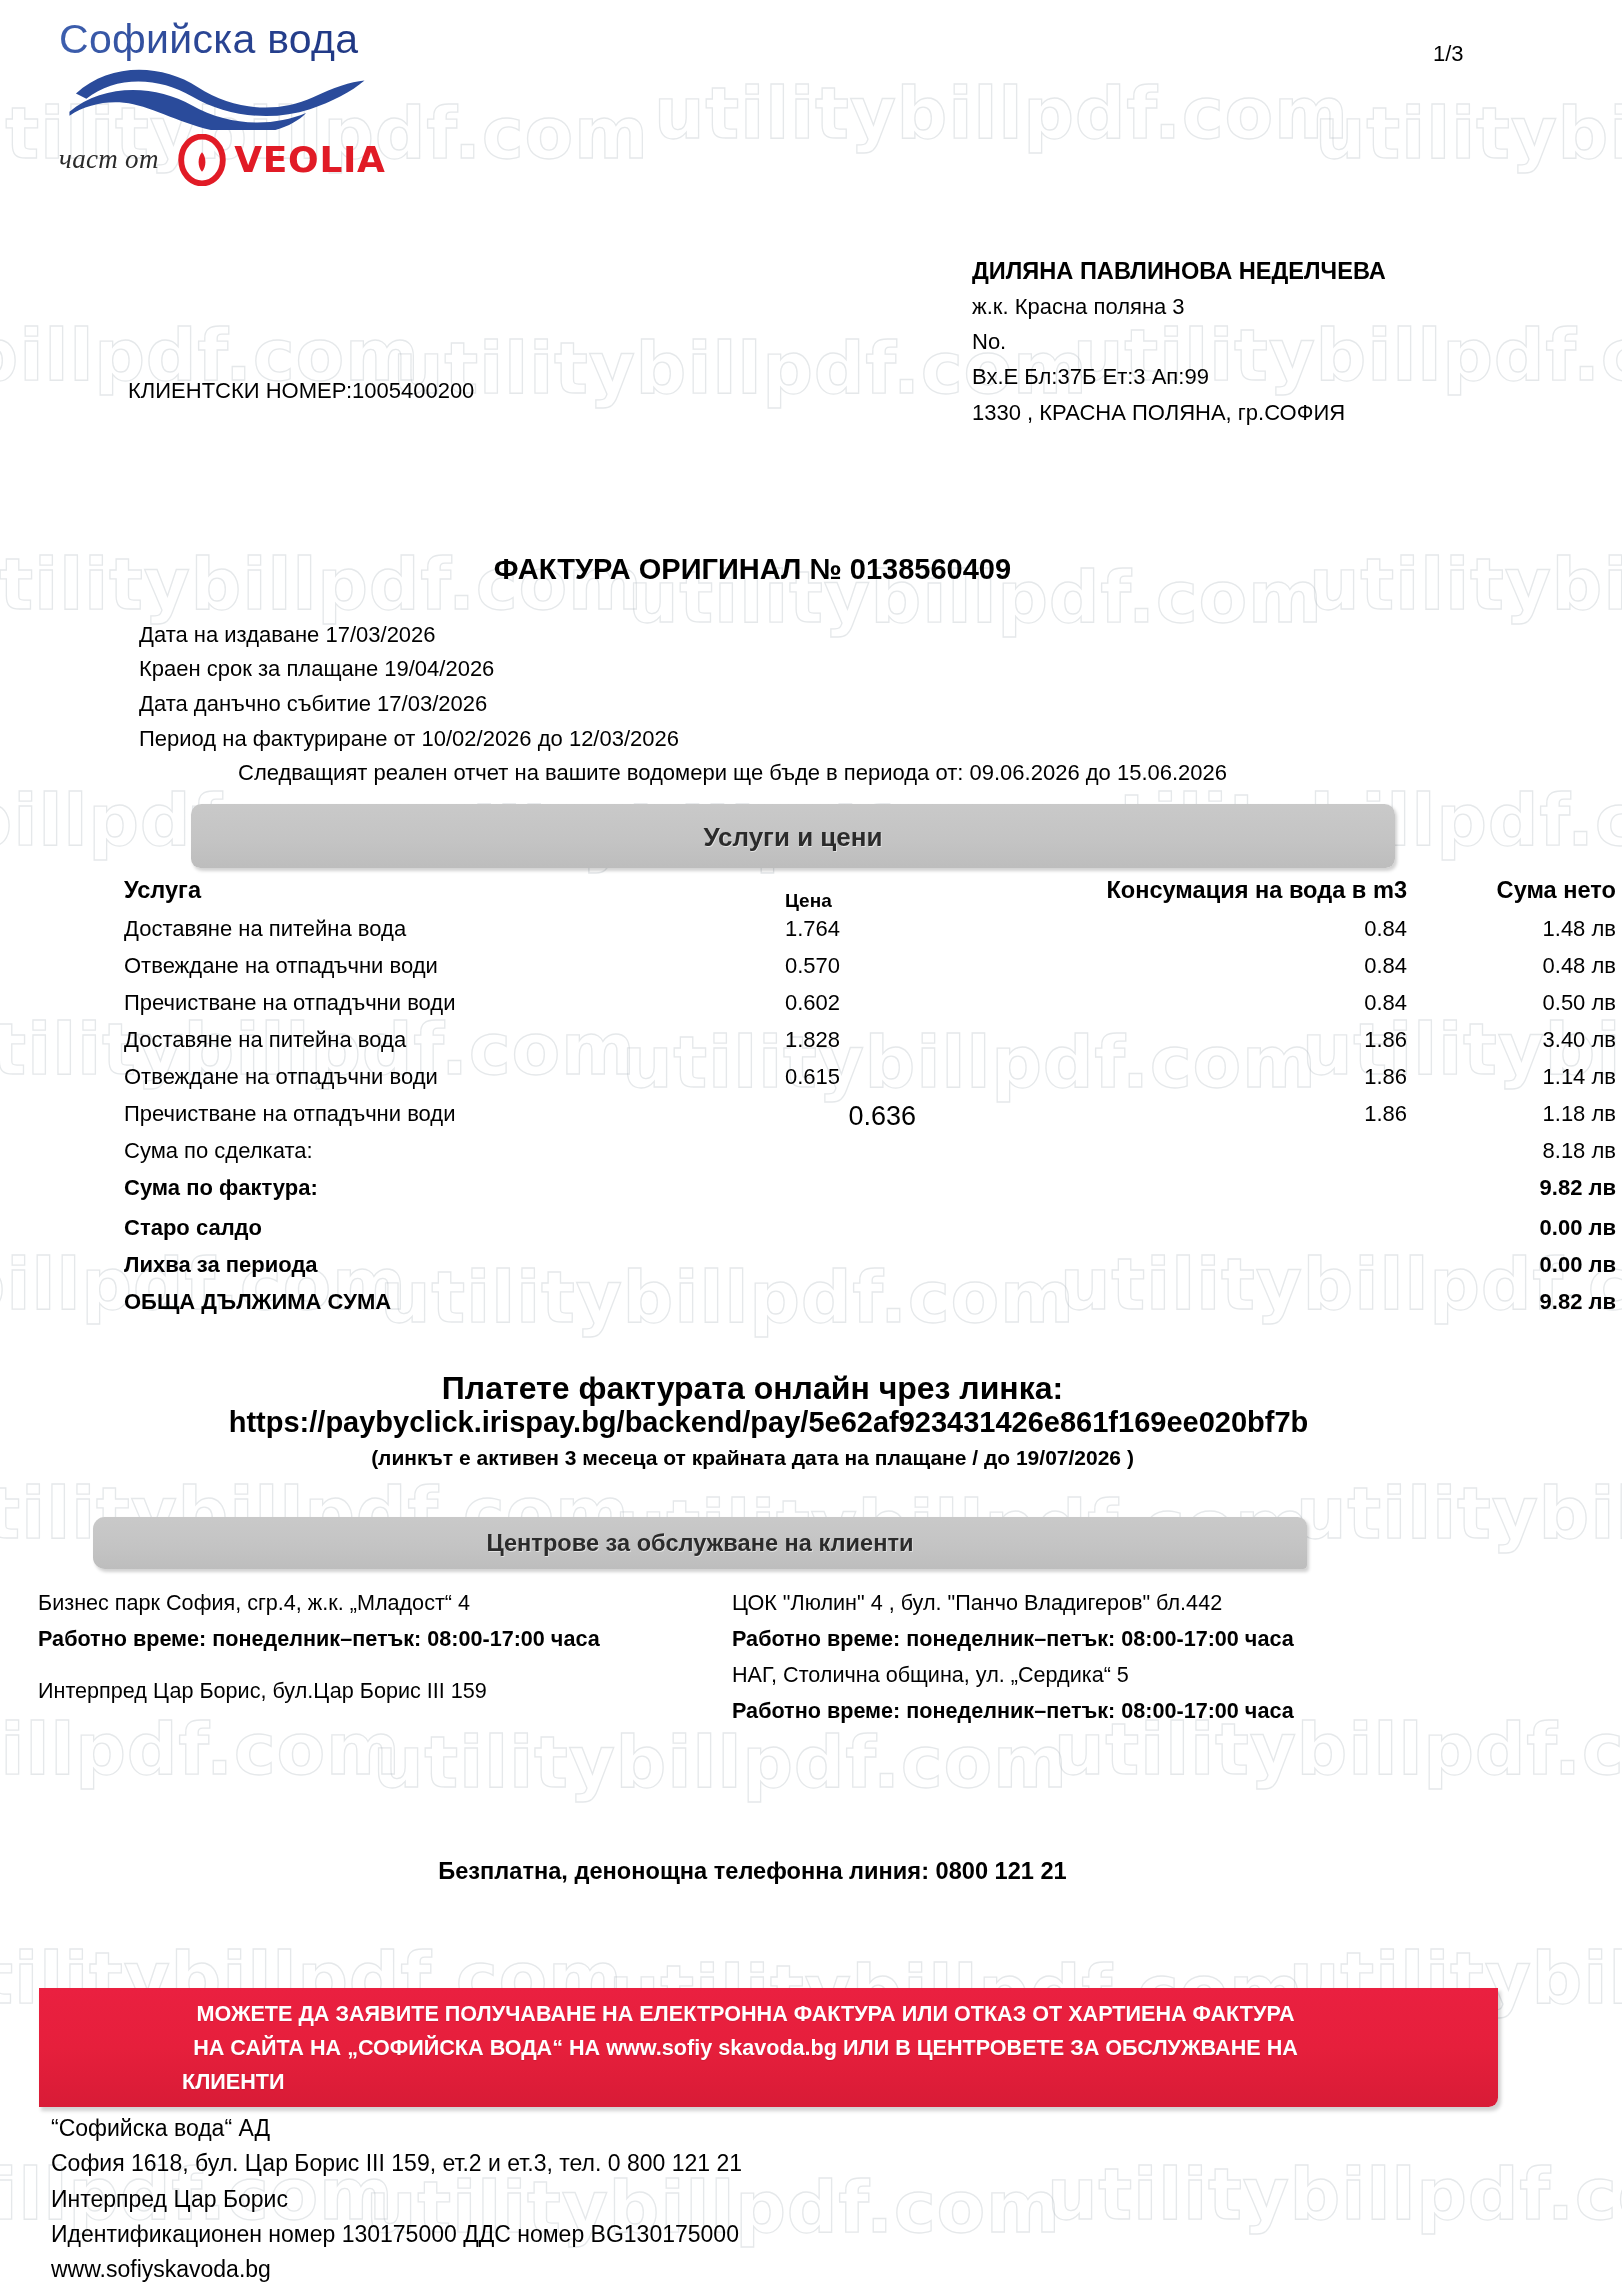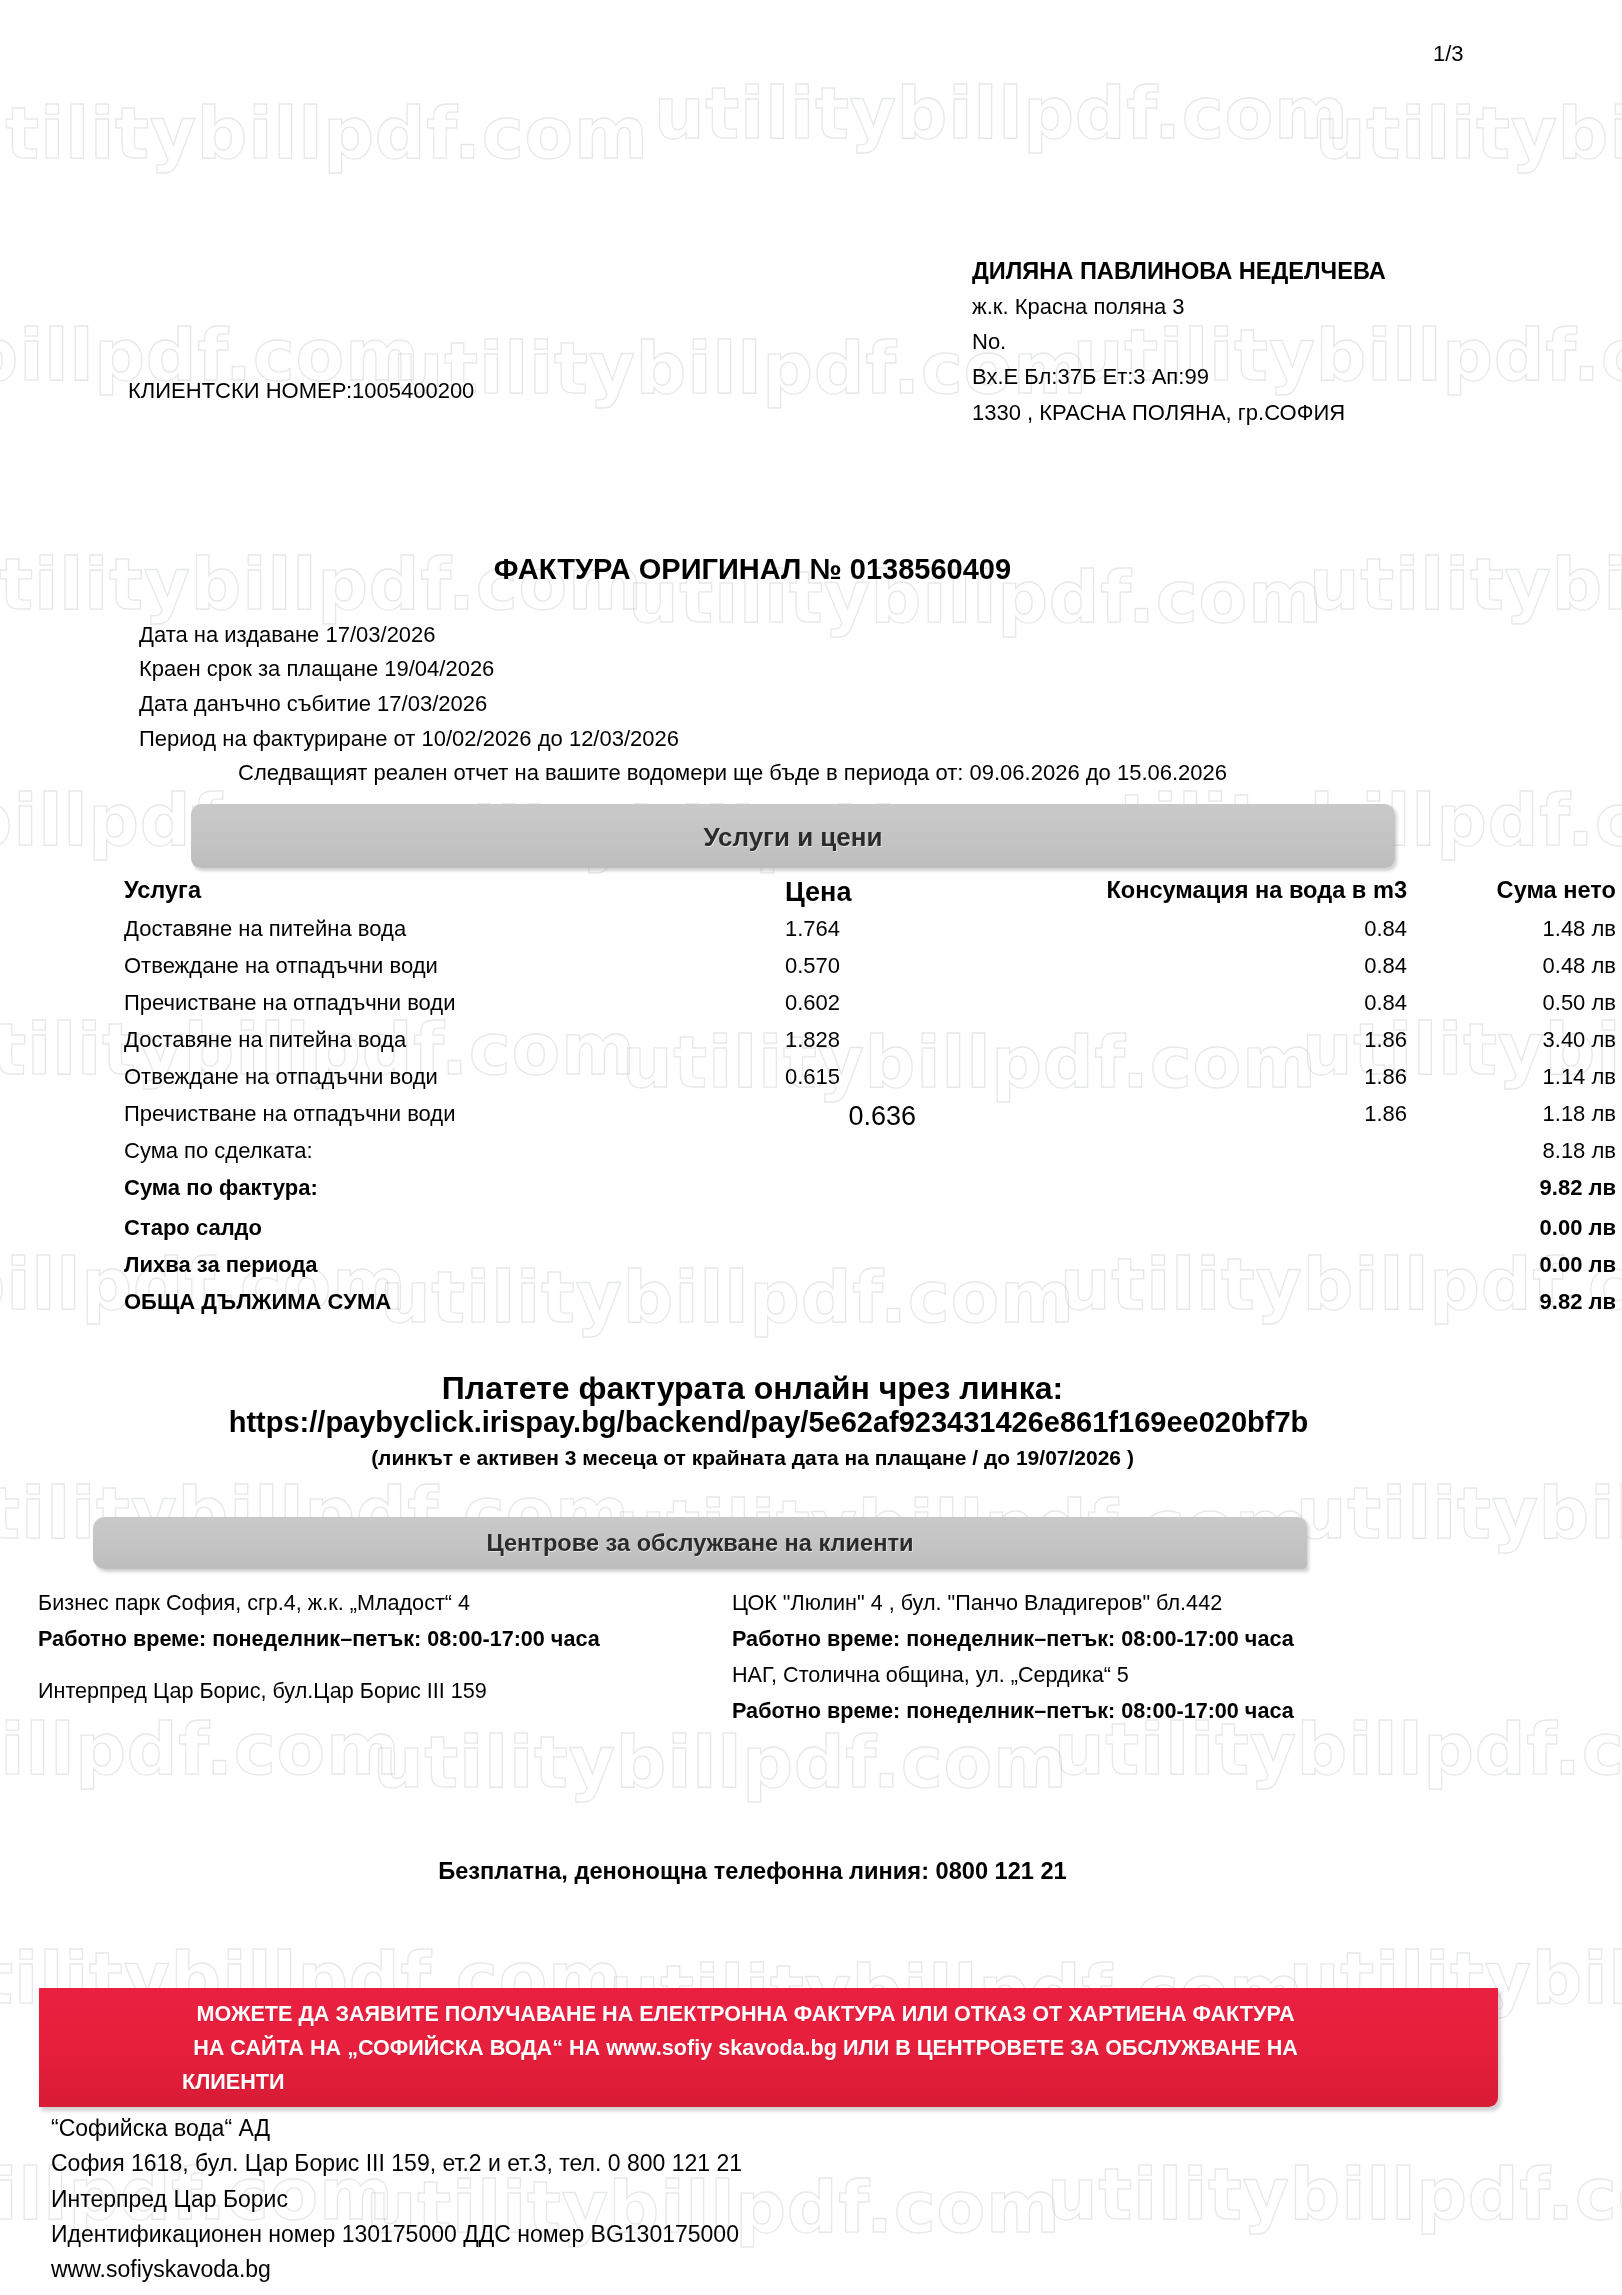--- a/index.html
+++ b/index.html
@@ -167,20 +167,41 @@
     <div class="wm" style="left:609px;  top:1950px;">utilitybillpdf.com</div>
     <div class="wm" style="left:1289px; top:1937px;">utilitybillpdf.com</div>
 
     <div class="wm" style="left:-301px; top:2153px;">utilitybillpdf.com</div>
     <div class="wm" style="left:366px;  top:2166px;">utilitybillpdf.com</div>
     <div class="wm" style="left:1047px; top:2153px;">utilitybillpdf.com</div>
   </div>
 
   <div class="t" style="left:1433px; top:41px; font-size:22px;">1/3</div>
 
+  <div class="logo-wrap">
+    <div class="logo-title">Софийска вода</div>
+    <div class="logo-waves">
+      <svg width="308" height="65" viewBox="0 0 470 100" xmlns="http://www.w3.org/2000/svg">
+        <path d="M18 44 C70 -4, 150 -2, 205 34 C262 71, 330 74, 382 50 C415 35, 440 26, 462 24
+                 C442 41, 412 57, 378 68 C320 87, 250 80, 196 48 C146 18, 78 16, 34 52 Z" fill="#2a4b9b"></path>
+        <path d="M8 72 C60 28, 140 30, 196 62 C252 94, 320 96, 372 74
+                 C350 98, 300 112, 246 104 C186 95, 134 62, 92 58 C62 55, 32 62, 8 78 Z" fill="#2a4b9b"></path>
+      </svg>
+    </div>
+    <div class="logo-sub">
+      <span class="logo-sub-text">част от</span>
+      <span class="veolia">
+        <svg width="52" height="52" viewBox="0 0 80 80" xmlns="http://www.w3.org/2000/svg">
+          <ellipse cx="40" cy="40" rx="32" ry="36" fill="none" stroke="#e11b26" stroke-width="9"></ellipse>
+          <path d="M40 28 C47 36, 47 50, 40 58 C33 50, 33 36, 40 28 Z" fill="#e11b26"></path>
+        </svg>
+        <span class="veolia-word">VEOLIA</span>
+      </span>
+    </div>
+  </div>
 
   <div class="t b" style="left:972px; top:258px; font-size:23.6px;">ДИЛЯНА ПАВЛИНОВА НЕДЕЛЧЕВА</div>
   <div class="t" style="left:972px; top:294px; font-size:22px;">ж.к. Красна поляна 3</div>
   <div class="t" style="left:972px; top:329px; font-size:22px;"> No.</div>
   <div class="t" style="left:972px; top:364px; font-size:22px;">Вх.Е Бл:37Б Ет:3 Ап:99</div>
   <div class="t" style="left:972px; top:400px; font-size:22px;">1330 , КРАСНА ПОЛЯНА, гр.СОФИЯ</div>
 
   <div class="t" style="left:128px; top:378px; font-size:22px;">КЛИЕНТСКИ НОМЕР:1005400200</div>
 
   <div class="t b" style="left:0; top:553px; width:1505px; text-align:center; font-size:29px;">ФАКТУРА ОРИГИНАЛ № 0138560409</div>
@@ -191,21 +212,21 @@
   <div class="t" style="left:139px; top:726px; font-size:22px;">Период на фактуриране от 10/02/2026 до 12/03/2026</div>
   <div class="t" style="left:238px; top:760px; font-size:22px;">Следващият реален отчет на вашите водомери ще бъде в периода от: 09.06.2026 до 15.06.2026</div>
 
   <div class="bar" style="left:191px; top:804px; width:1204px; height:64px; border-radius:10.5px 10.5px 9.2px 9.2px;"></div>
   <div class="bar-label" style="left:191px; top:822px; width:1204px; font-size:26px;">Услуги и цени</div>
 
   <div class="table" style="left:124px; top:877px; width:1374px;">
 
     <div class="row" style="height:39px;">
       <div class="col-svc b" style="font-size:23.6px;">Услуга</div>
-      <div class="col-price b" style="font-size:27px;">Цена</div>
+      <div class="col-price b" style="font-size:19px;margin-top:13px;">Цена</div>
       <div class="col-cons b" style="font-size:23.6px;">Консумация на вода в m3</div>
       <div class="col-sum b" style="font-size:23.6px;">Сума нето</div>
     </div>
 
     <div class="row">
       <div class="col-svc" style="font-size:22px;">Доставяне на питейна вода</div>
       <div class="col-price" style="font-size:22px;">1.764</div>
       <div class="col-cons" style="font-size:22px;">0.84</div>
       <div class="col-sum" style="font-size:22px;">1.48 лв</div>
     </div>

